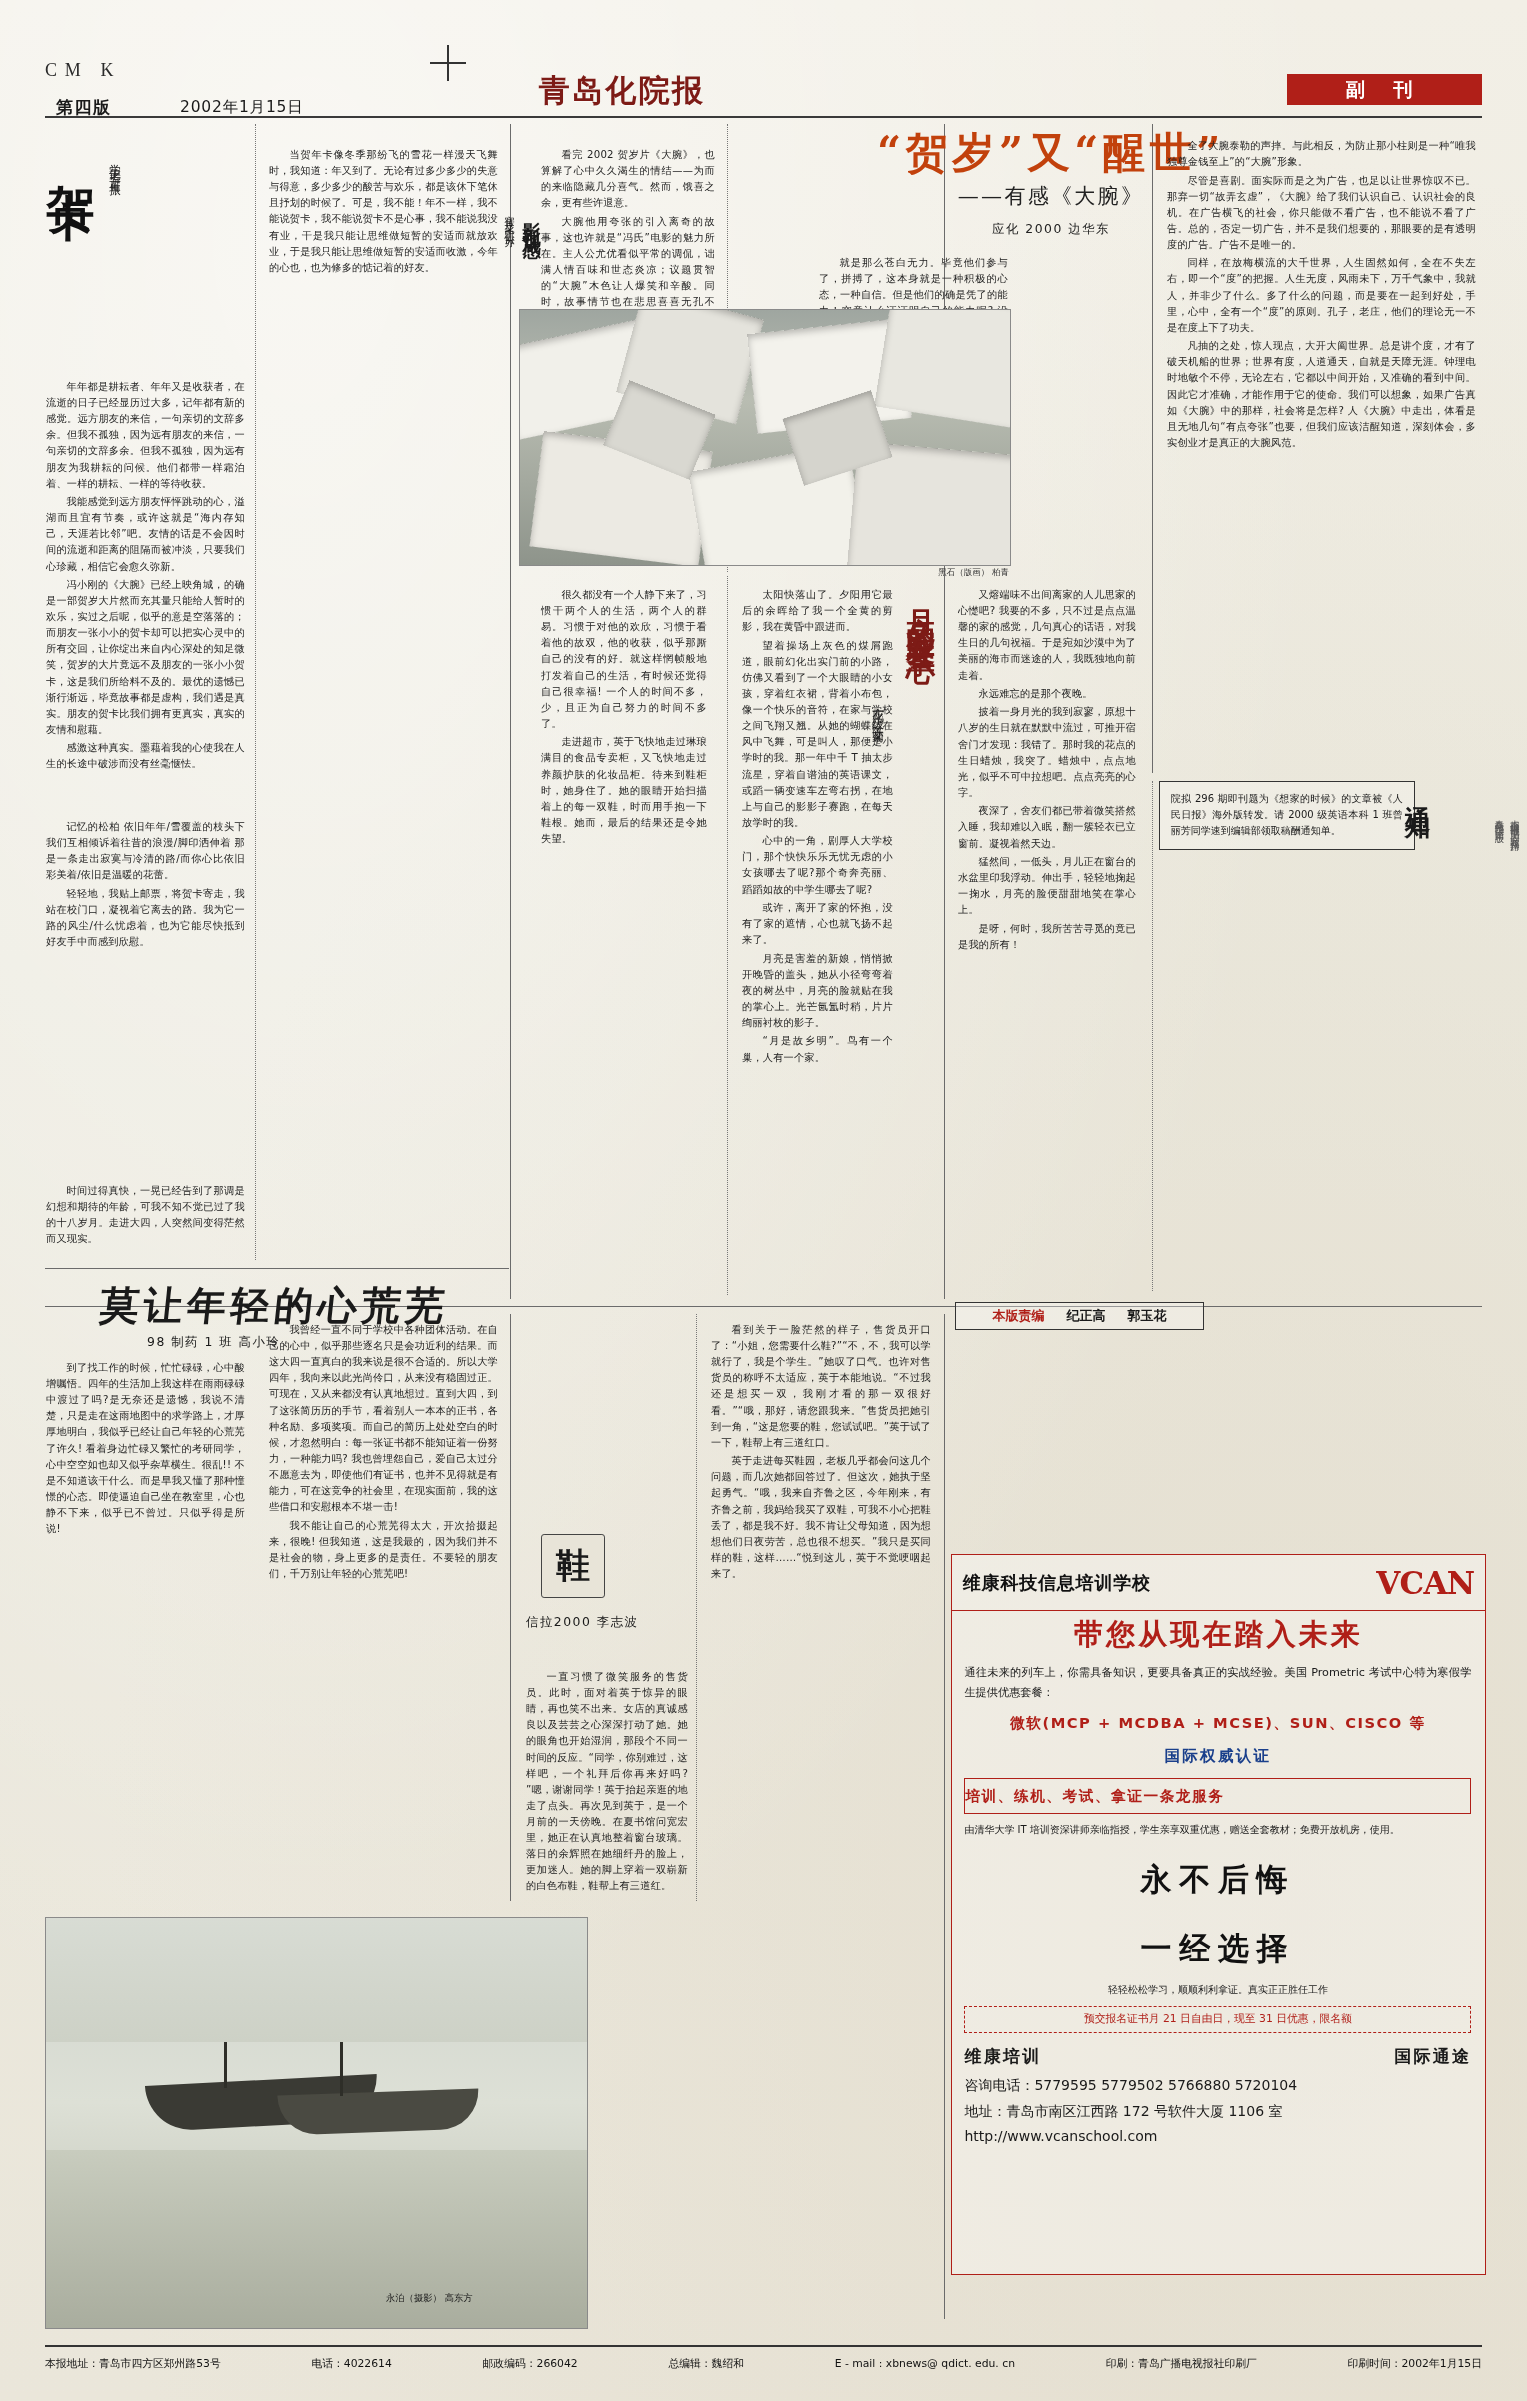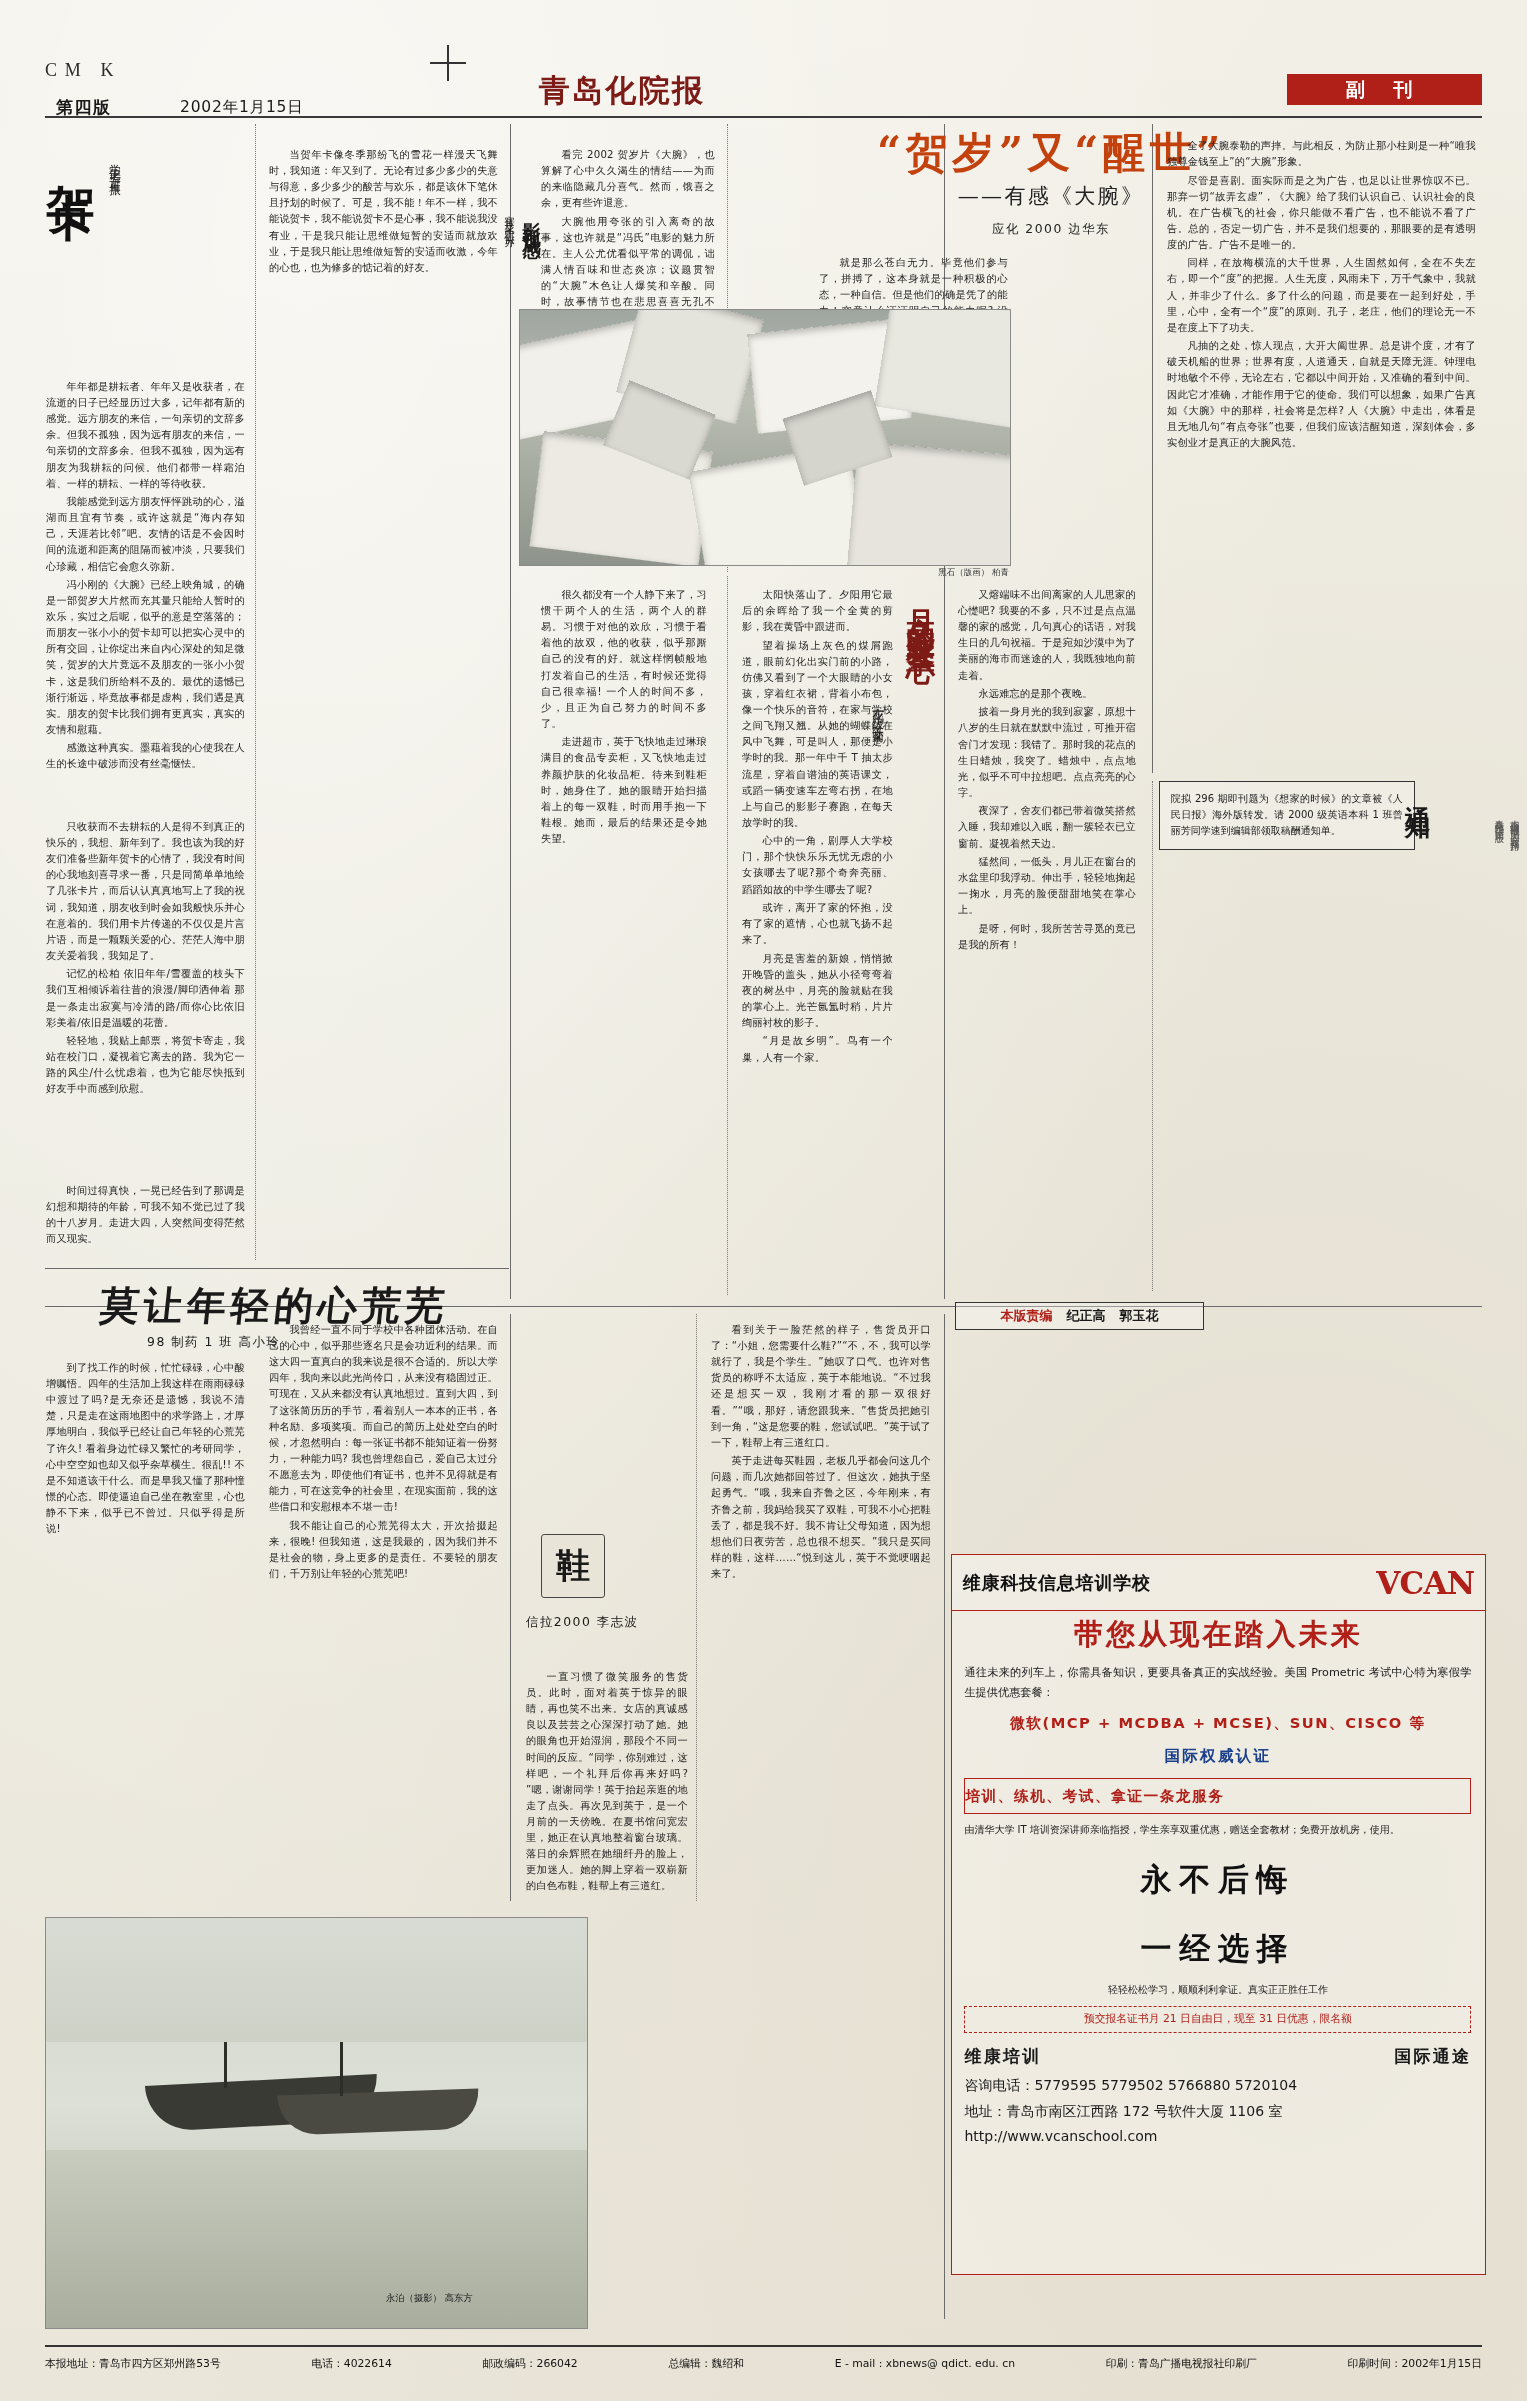--- a/index.html
+++ b/index.html
@@ -147,21 +147,21 @@
   }
   #notice-box .ntext{font-size:10px;line-height:1.6;text-align:justify;}
   #notice-vtitle{
     position:absolute;left:1401px;top:784px;writing-mode:vertical-rl;
     font-size:26px;font-weight:bold;font-family:"DejaVu Serif",serif;letter-spacing:7.7px;
   }
 
   
   #editorbox{
     position:absolute;left:955px;top:1302px;width:247px;height:26px;border:1.5px solid #333;
-    display:flex;align-items:center;justify-content:center;gap:14px;font-size:13px;font-weight:bold;
+    display:flex;align-items:center;justify-content:center;gap:22px;font-size:13px;font-weight:bold;
     background:rgba(255,255,255,.3);
   }
   #editorbox .red{color:#b01f18;}
 
   
   #ad{
     position:absolute;left:951px;top:1554px;width:533px;height:719px;
     border:1.5px solid #b01f18;background:rgba(255,255,255,.35);
   }
   #ad .ad-hd{
@@ -234,21 +234,20 @@
 <div id="hd-hekka">贺卡</div>
 <div id="byline-hekka">学生记者 崔可振</div>
 
 <div class="col cjk" style="left:46px;top:379px;width:199px;">
   <p>年年都是耕耘者、年年又是收获者，在流逝的日子已经显历过大多，记年都有新的感觉。远方朋友的来信，一句亲切的文辞多余。但我不孤独，因为远有朋友的来信，一句亲切的文辞多余。但我不孤独，因为远有朋友为我耕耘的问候。他们都带一样霜泊着、一样的耕耘、一样的等待收获。</p>
   <p>我能感觉到远方朋友怦怦跳动的心，溢湖而且宜有节奏，或许这就是“海内存知己，天涯若比邻”吧。友情的话是不会因时间的流逝和距离的阻隔而被冲淡，只要我们心珍藏，相信它会愈久弥新。</p>
   <p>冯小刚的《大腕》已经上映角城，的确是一部贺岁大片然而充其量只能给人暂时的欢乐，实过之后呢，似乎的意是空落落的；而朋友一张小小的贺卡却可以把实心灵中的所有交回，让你绽出来自内心深处的知足微笑，贺岁的大片竟远不及朋友的一张小小贺卡，这是我们所给料不及的。最优的遗憾已渐行渐远，毕竟故事都是虚构，我们遇是真实。朋友的贺卡比我们拥有更真实，真实的友情和慰藉。</p>
   <p>感激这种真实。墨藉着我的心使我在人生的长途中破涉而没有丝毫惬怯。</p>
 </div>
 <div class="col cjk" style="left:46px;top:819px;width:199px;">
-  <p>只收获而不去耕耘的人是得不到真正的快乐的，我想、新年到了。我也该为我的好友们准备些新年贺卡的心情了，我没有时间的心我地刻喜寻求一番，只是同简单单地绘了几张卡片，而后认认真真地写上了我的祝词，我知道，朋友收到时会如我般快乐并心在意着的。我们用卡片传递的不仅仅是片言片语，而是一颗颗关爱的心。茫茫人海中朋友关爱着我，我知足了。</p>
   <p>记忆的松柏 依旧年年/雪覆盖的枝头下 我们互相倾诉着往昔的浪漫/脚印洒伸着 那是一条走出寂寞与冷清的路/而你心比依旧彩美着/依旧是温暖的花蕾。</p>
   <p>轻轻地，我贴上邮票，将贺卡寄走，我站在校门口，凝视着它离去的路。我为它一路的风尘/什么忧虑着，也为它能尽快抵到好友手中而感到欣慰。</p>
 </div>
 
 <div class="col cjk" style="left:269px;top:147px;width:229px;">
   <p>当贺年卡像冬季那纷飞的雪花一样漫天飞舞时，我知道：年又到了。无论有过多少多少的失意与得意，多少多少的酸苦与欢乐，都是该休下笔休且抒划的时候了。可是，我不能！年不一样，我不能说贺卡，我不能说贺卡不是心事，我不能说我没有业，干是我只能让思维做短暂的安适而就放欢业，于是我只能让思维做短暂的安适而收激，今年的心也，也为修多的惦记着的好友。</p>
 </div>
 
 <div class="col cjk" style="left:46px;top:1183px;width:199px;">
   <p>时间过得真快，一晃已经告到了那调是幻想和期待的年龄，可我不知不觉已过了我的十八岁月。走进大四，人突然间变得茫然而又现实。</p>

